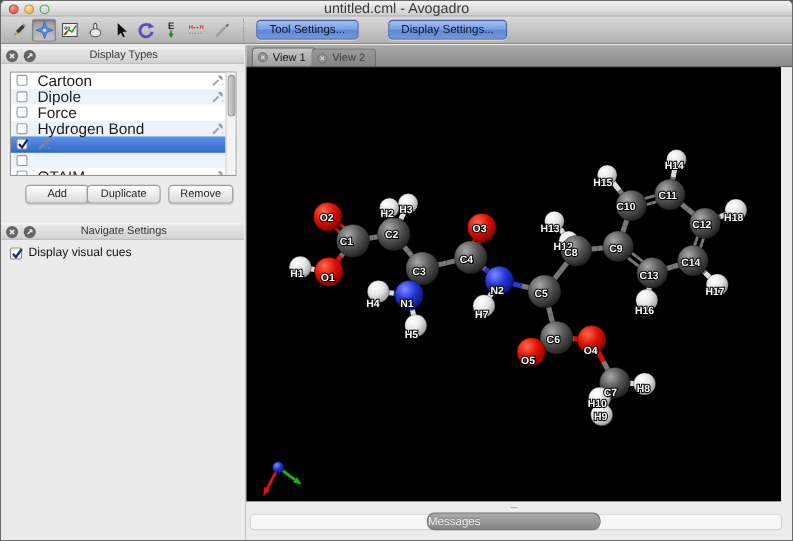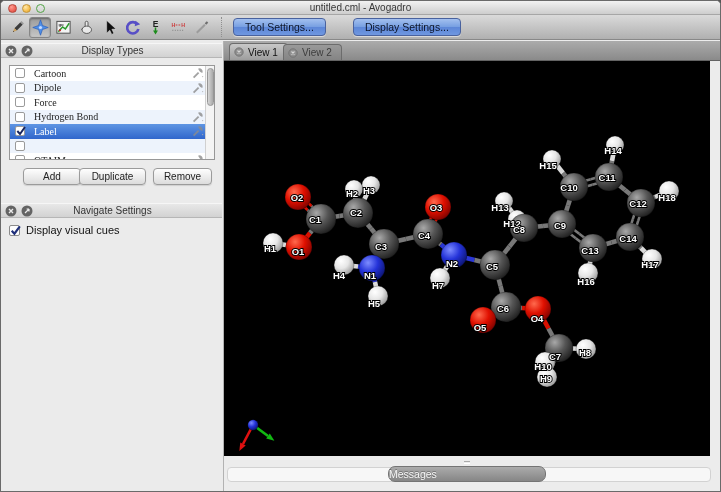--- a/index.html
+++ b/index.html
@@ -5,21 +5,21 @@
   html,body{margin:0;padding:0;background:#555;}
   *{box-sizing:border-box;}
   .window{
     width:721px;height:492px;position:relative;margin:0 auto;
     background:#ececec;border:1px solid #6a6a6a;border-radius:5px 5px 0 0;
     overflow:hidden;font-family:"Liberation Sans",sans-serif;
     -webkit-font-smoothing:antialiased;
   }
   
   .titlebar{height:14px;background:linear-gradient(#f2f2f2,#cdcdcd);border-bottom:1px solid #a6a6a6;position:relative;}
-  .title{font-size:10px;line-height:13px;color:#383838;text-align:center;}
+  .title{font-size:13px;line-height:13px;color:#383838;text-align:center;}
   .lights{position:absolute;left:7px;top:3px;display:flex;gap:5px;}
   .light{width:9px;height:9px;border-radius:50%;}
   .light.red{background:radial-gradient(circle at 35% 30%,#ff9e92,#ec6156 60%,#c74437);border:.5px solid #b8473c;}
   .light.yellow{background:radial-gradient(circle at 35% 30%,#ffe9ad,#f5be4f 60%,#d49c36);border:.5px solid #c3953a;}
   .light.green{background:radial-gradient(circle at 35% 30%,#c0f0b2,#62c554 60%,#3f9e38;);border:.5px solid #52a246;}
   
   .toolbar{height:25px;background:linear-gradient(#dadada,#b0b0b0);border-bottom:1px solid #888;display:flex;align-items:center;padding-left:5px;}
   .tool{width:22px;height:21px;display:flex;align-items:center;justify-content:center;border-radius:3px;margin-right:1px;border:1px solid transparent;}
   .tool.selected{background:linear-gradient(#9b9b9b,#c6c6c6);border:1px solid #868686;box-shadow:inset 0 1px 2px rgba(0,0,0,.35);}
   .tool svg{width:17px;height:17px;display:block;}
@@ -32,21 +32,21 @@
   .dock{width:223px;position:relative;background:#ebebeb;border-right:1px solid #b2b2b2;}
   .rightpane{flex:1;position:relative;background:#ececec;}
   
   .panel-header{position:absolute;left:0;right:1px;height:15px;
     background:linear-gradient(#e8e8e8,#d2d2d2);border-top:1px solid #f6f6f6;border-bottom:1px solid #b6b6b6;
     display:flex;align-items:center;}
   .panel-title{flex:1;text-align:center;font-size:10px;color:#333;padding-right:30px;}
   .dock-btn{width:12px;height:12px;margin-left:4px;}
   .dock-btn svg{width:12px;height:12px;display:block;}
   .dt-list{position:absolute;top:24px;left:8px;width:206px;height:95px;background:#fff;border:1px solid #979797;overflow:hidden;}
-  .dt-row{height:14.5px;display:flex;align-items:center;font-size:10px;color:#1d1d1d;padding-right:10px;font-family:Liberation Serif, serif;}
+  .dt-row{height:14.5px;display:flex;align-items:center;font-size:14px;color:#1d1d1d;padding-right:10px;}
   .dt-row.alt{background:#edf3fc;}
   .dt-row.selected{background:linear-gradient(#5e95e3,#3066cc);color:#fff;}
   .cb{width:10px;height:10px;background:#fff;border:1px solid #9a9a9a;border-radius:2px;margin:0 9px 0 5px;position:relative;flex:none;}
   .cb svg{position:absolute;left:-1px;top:-2px;width:12px;height:12px;}
   .dt-label{flex:1;white-space:nowrap;}
   .wrench{width:12px;height:12px;opacity:.8;flex:none;}
   .wrench svg{width:12px;height:12px;display:block;}
   .dt-scroll{position:absolute;top:25px;left:204px;width:9px;height:93px;background:#f4f4f4;border-left:1px solid #d0d0d0;}
   .dt-thumb{position:absolute;top:2px;left:1px;width:7px;height:38px;border-radius:3.5px;background:linear-gradient(90deg,#d6d6d6,#a8a8a8);border:1px solid #969696;}
   .push-btn{position:absolute;top:127px;height:17px;border:1px solid #9b9b9b;border-radius:4px;
@@ -238,21 +238,20 @@
                 <circle cx="10.6" cy="9.6" r=".7" fill="#b0b0b0"></circle>
               </svg>
             </span>
           </div>
           <div class="dt-row selected">
             <span class="cb">
               <svg viewBox="0 0 12 12">
                 <path d="M2.3 6 L5 9 L10 2" fill="none" stroke="#16245e" stroke-width="2"></path>
               </svg>
             </span>
-            <span class="dt-label">Label</span>
             <span class="wrench">
               <svg viewBox="0 0 12 12">
                 <path d="M1.6 10.6 L6.6 5.6" stroke="#8c8c8c" stroke-width="1.8"></path>
                 <path d="M6 1.8 a3.1 3.1 0 0 1 4.2 4.2 L8 4.8 Z" fill="#8c8c8c"></path>
                 <circle cx="10.6" cy="9.6" r=".7" fill="#b0b0b0"></circle>
               </svg>
             </span>
           </div>
           <div class="dt-row alt">
             <span class="cb"></span>

